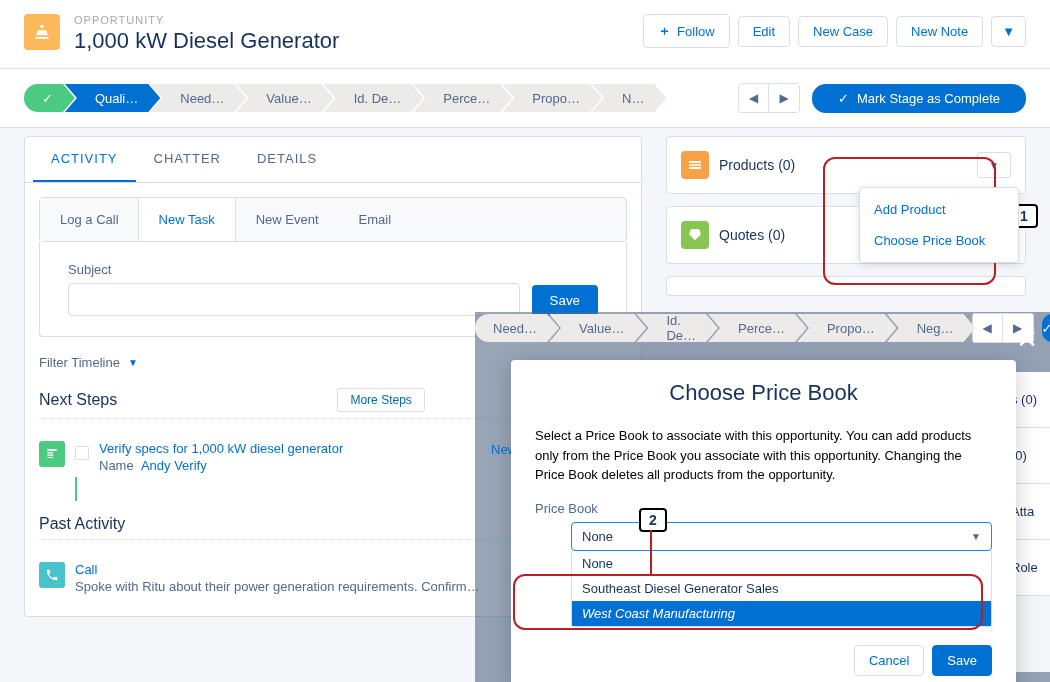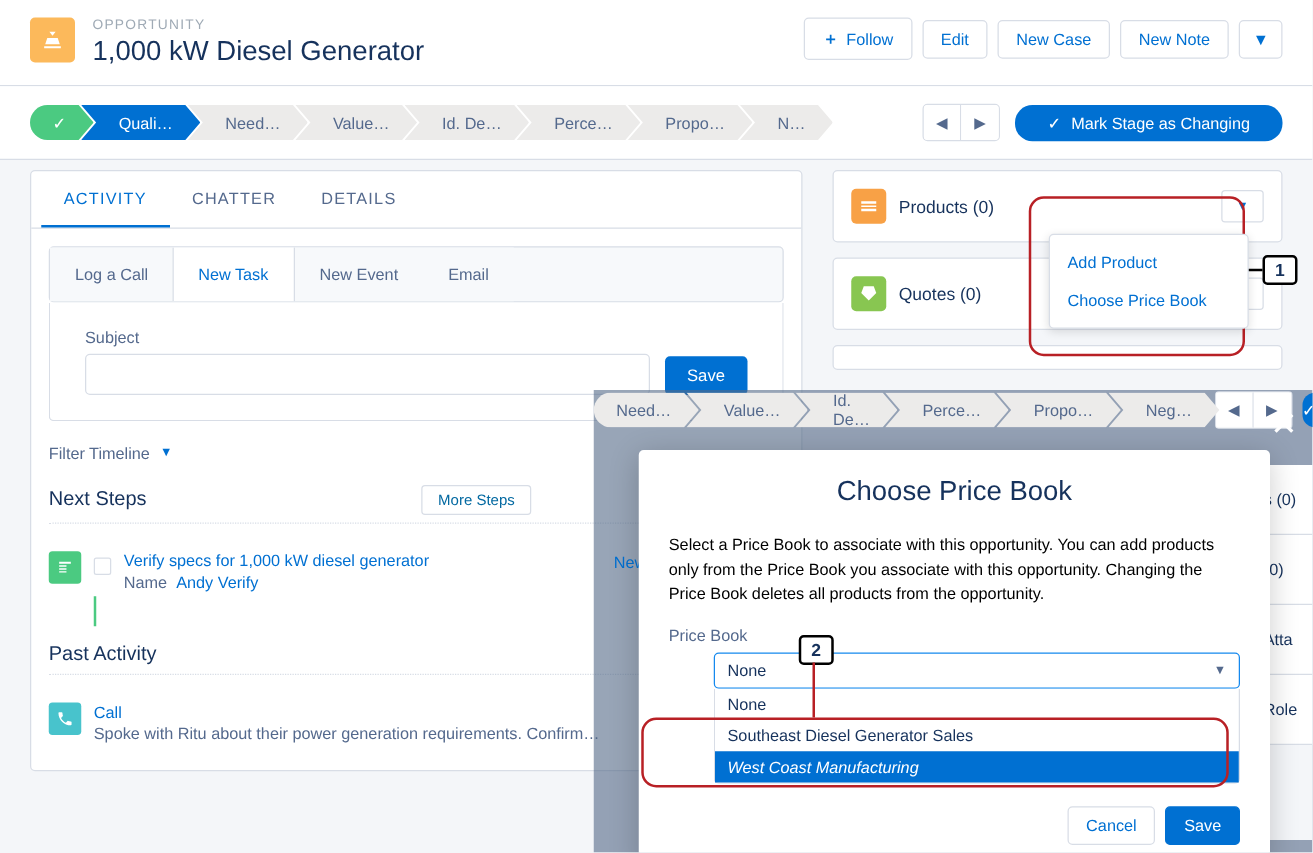--- a/index.html
+++ b/index.html
@@ -70,21 +70,21 @@
   .card-icon-green { background: #88c651; }
   .card-title { font-size: 14px; color: #16325c; }
   .card-caret-btn { margin-left: auto; border: 1px solid #d8dde6; border-radius: 3px; width: 34px; height: 26px; background: #fff; display: flex; align-items: center; justify-content: center; color: #0070d2; cursor: pointer; }
   
   
   .anno-box { position: absolute; border: 2px solid #b82025; border-radius: 12px; pointer-events: none; }
   .anno-callout { position: absolute; border: 2px solid #000; background: #fff; border-radius: 4px; padding: 2px 8px; font-weight: bold; font-size: 14px; }
   .anno-callout::before { content: ""; position: absolute; background: #000; height: 2px; }
   
   
-  .dropdown { position: absolute; right: 26px; top: 50px; background: #fff; border: 1px solid #d8dde6; border-radius: 4px; box-shadow: 0 2px 8px rgba(0,0,0,0.12); min-width: 160px; padding: 6px 0; z-index: 3; }
+  .dropdown { position: absolute; right: 6px; top: 50px; background: #fff; border: 1px solid #d8dde6; border-radius: 4px; box-shadow: 0 2px 8px rgba(0,0,0,0.12); min-width: 160px; padding: 6px 0; z-index: 3; }
   .dropdown-item { padding: 8px 14px; font-size: 13px; color: #0070d2; cursor: pointer; }
   
   
   .overlay-region { position: absolute; left: 475px; top: 312px; right: 0; bottom: 0; background: rgba(84,105,135,0.6); }
   .overlay-bg-path { position: absolute; top: 0; left: 0; right: 0; height: 32px; display: flex; align-items: center; }
   .overlay-bg-path .path-item { background: #ecebea; color: #54698d; }
   .overlay-close { position: absolute; top: 12px; right: 12px; color: #fff; font-size: 26px; cursor: pointer; }
   .modal { position: absolute; left: 36px; top: 48px; width: 505px; background: #fff; border-radius: 4px; box-shadow: 0 4px 24px rgba(0,0,0,0.2); padding: 20px 24px 20px; }
   .modal-title { text-align: center; font-size: 22px; font-weight: 300; color: #16325c; margin-bottom: 20px; }
   .modal-desc { font-size: 13px; color: #000000; margin-bottom: 16px; line-height: 1.5; }
@@ -137,21 +137,21 @@
     <div class="path-item">Perce…</div>
     <div class="path-item">Propo…</div>
     <div class="path-item">N…</div>
   </div>
   <div class="path-nav">
     <button class="path-nav-btn">◀</button>
     <button class="path-nav-btn">▶</button>
   </div>
   <button class="mark-complete-btn">
       <span>✓</span>
-      <span>Mark Stage as Changing</span>
+      <span>Mark Stage as Complete</span>
     </button>
 </div>
 
 <div class="main-area">
   <div class="left-col">
     <div class="main-tabs">
       <div class="main-tab active">ACTIVITY</div>
       <div class="main-tab">CHATTER</div>
       <div class="main-tab">DETAILS</div>
     </div>

